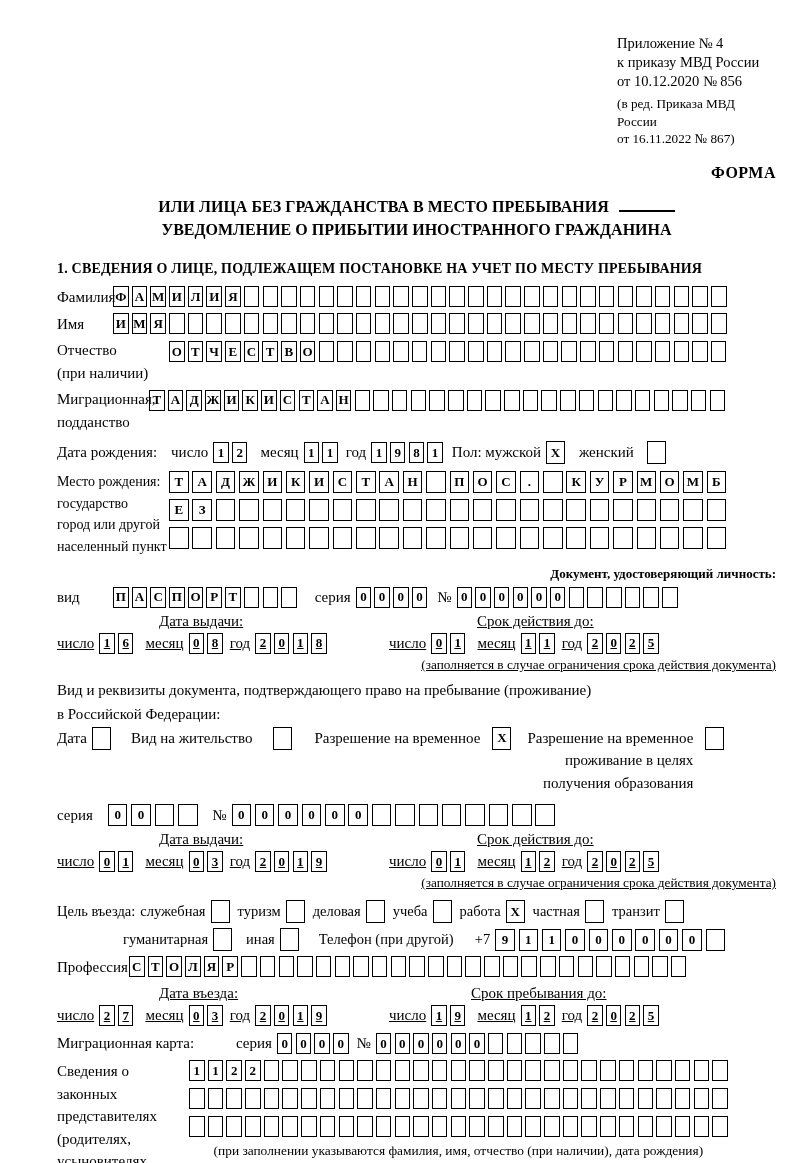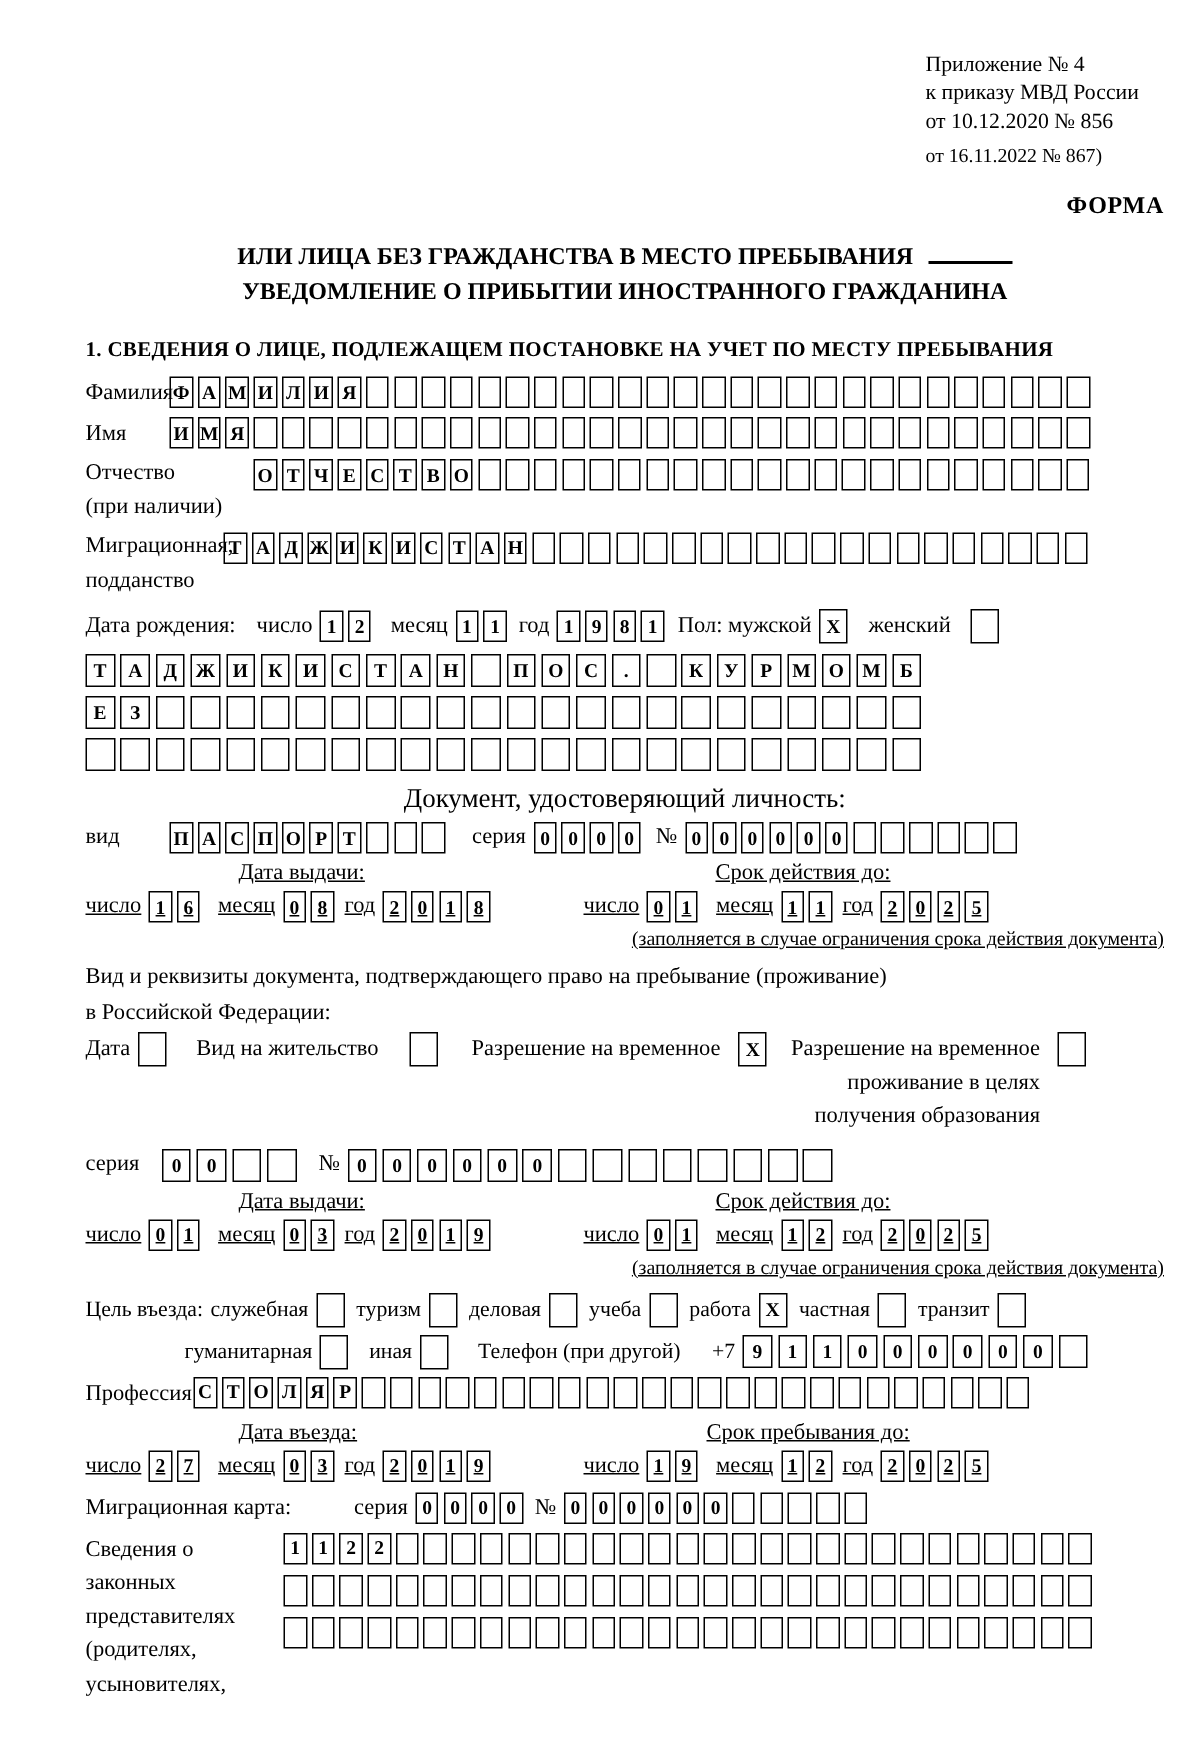--- a/index.html
+++ b/index.html
@@ -16,41 +16,42 @@
   .ac{align-items:center;}
   .lbl,.lbl0,.dl{flex:none;white-space:nowrap;}
   .lbl{padding-top:3px;}
   .dl{margin-right:5px;}
   .boxes{display:flex;flex:none;gap:3.2px;}
   .cell{flex:none;width:13.5px;height:19px;border:1.6px solid #000;display:flex;
         align-items:center;justify-content:center;font-size:13px;font-weight:bold;}
   .boxes.wide .cell{width:17.5px;height:20px;margin-right:.7px;}
   .boxes.box1 .cell{width:17px;height:21px;}
   .lblcol{flex:none;line-height:1.55;font-size:14px;}
-  .dochead{text-align:center;font-weight:normal;font-size:18px;margin-top:8px;}
+  .dochead{text-align:right;font-weight:bold;font-size:13px;margin-top:8px;}
   .dblock{margin-top:5px;text-decoration:underline;}
   .dhalves{display:flex;}
   .dtitle{white-space:nowrap;}
   .drow{display:flex;align-items:center;margin-top:3px;}
   .dnote{text-align:right;font-size:13.3px;margin-top:3px;}
   .plain{white-space:nowrap;}
   .ctr{flex:none;text-align:right;line-height:1.5;white-space:nowrap;}
   .pt{padding-top:3px;}
   .finalnote{font-size:13.4px;margin-top:6px;text-align:center;white-space:nowrap;}
 </style>
 </head>
 <body>
 
 <div class="page">
 
   <div class="appendix">
     <div>Приложение № 4</div>
     <div>к приказу МВД России</div>
     <div>от 10.12.2020 № 856</div>
     <div class="edition">
+      <div>(в ред. Приказа МВД России</div>
       <div>от 16.11.2022 № 867)</div>
     </div>
   </div>
 
   <div class="forma">ФОРМА</div>
 
   <div class="title">
     <div><span>ИЛИ ЛИЦА БЕЗ ГРАЖДАНСТВА В МЕСТО ПРЕБЫВАНИЯ</span><span class="uline"></span></div>
     <div>УВЕДОМЛЕНИЕ О ПРИБЫТИИ ИНОСТРАННОГО ГРАЖДАНИНА</div>
   </div>
@@ -237,20 +238,26 @@
     <span class="boxes box1">
         <span class="cell">X</span>
       </span>
     <span class="dl" style="margin-left:14px">женский</span>
     <span class="boxes box1" style="margin-left:8px">
         <span class="cell"></span>
       </span>
   </div>
 
   <div class="frow" style="margin-top:7px">
+    <div class="lblcol" style="width:112px">
+      <div>Место рождения:</div>
+      <div>государство</div>
+      <div>город или другой</div>
+      <div>населенный пункт</div>
+    </div>
     <div>
       <div class="boxes wide">
           <span class="cell">Т</span>
           <span class="cell">А</span>
           <span class="cell">Д</span>
           <span class="cell">Ж</span>
           <span class="cell">И</span>
           <span class="cell">К</span>
           <span class="cell">И</span>
           <span class="cell">С</span>
@@ -784,16 +791,17 @@
           <span class="cell"></span>
           <span class="cell"></span>
           <span class="cell"></span>
           <span class="cell"></span>
           <span class="cell"></span>
           <span class="cell"></span>
           <span class="cell"></span>
           <span class="cell"></span>
           <span class="cell"></span>
         </div>
+      <div class="finalnote">(при заполнении указываются фамилия, имя, отчество (при наличии), дата рождения)</div>
     </div>
   </div>
 
 </div>
 
 </body></html>

